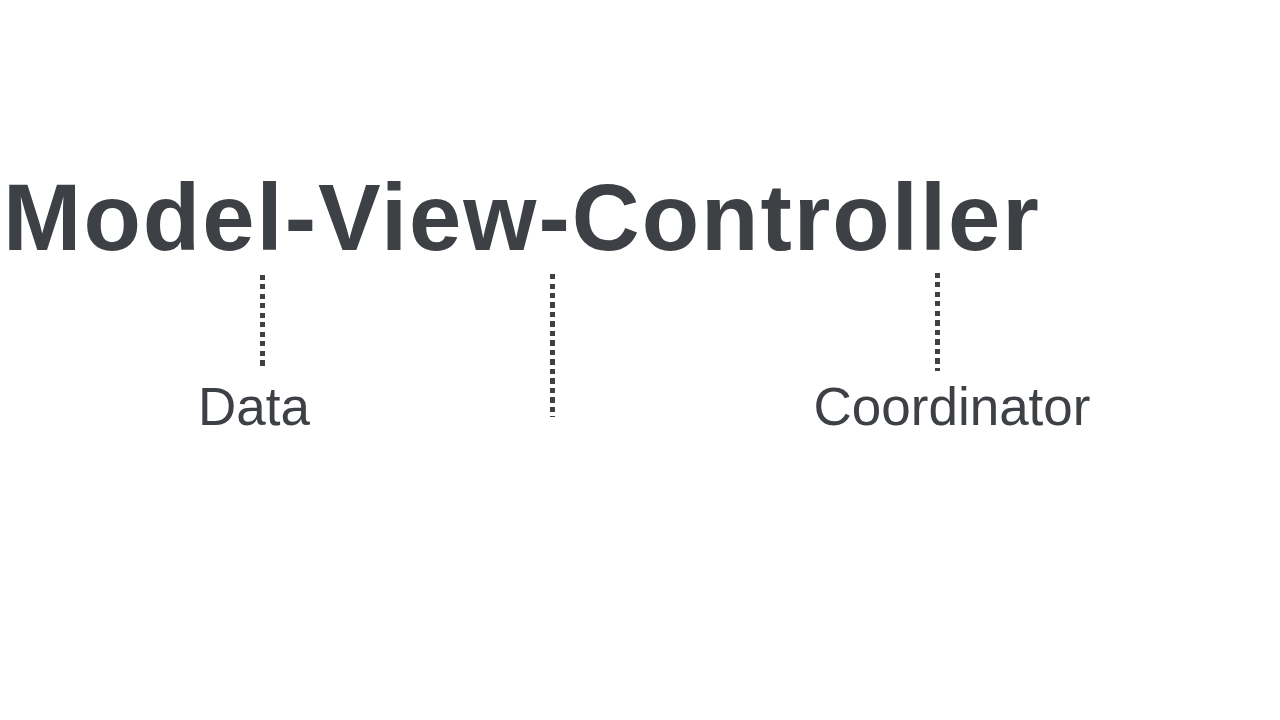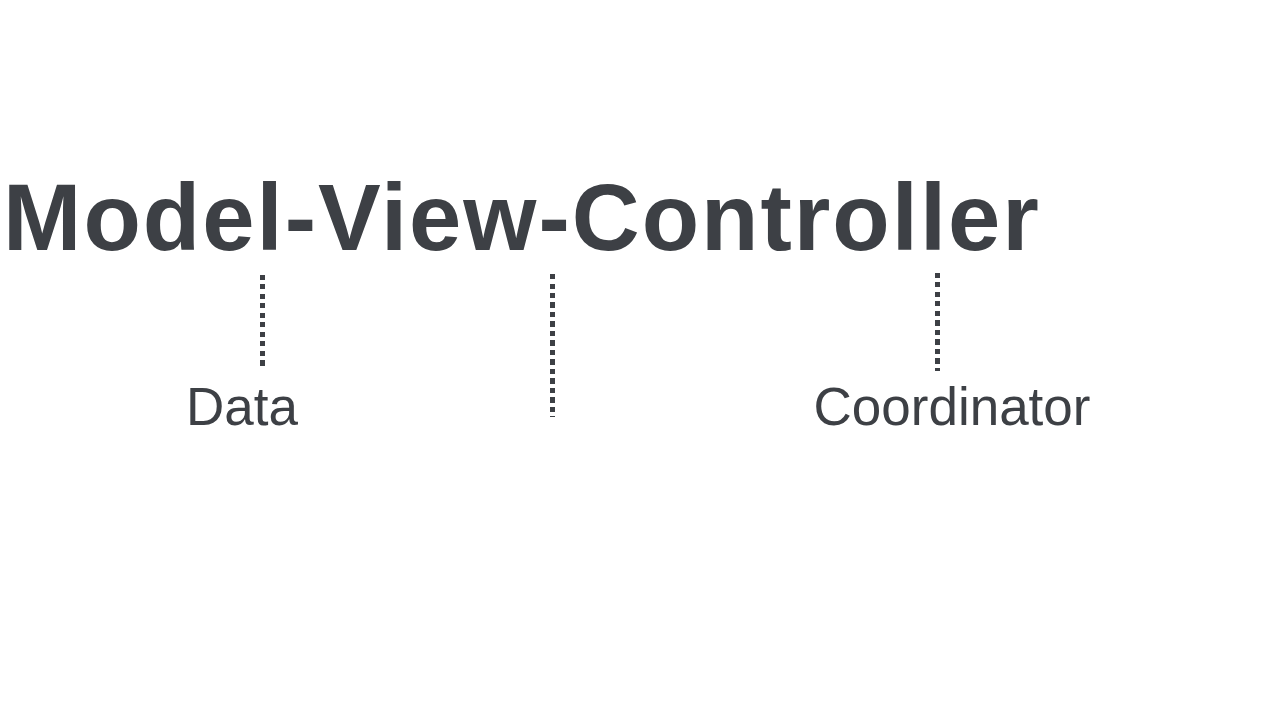--- a/index.html
+++ b/index.html
@@ -48,21 +48,21 @@
   .line-controller { left: 935px; top: 273px; height: 98px; }
   .leader-label {
     position: absolute;
     transform: translateX(-50%);
     font-size: 53px;
     font-weight: 400;
     line-height: 1;
     color: var(--ink);
     white-space: nowrap;
   }
-  .label-model      { left: 242px; top: 380px; }
+  .label-model      { left: 254px; top: 380px; }
   .label-view       { left: 542px; top: 431px; }
   .label-controller { left: 952px; top: 380px; }
 </style>
 </head>
 <body>
 
 <div class="canvas">
 
   <h1 class="title">Model-View-Controller</h1>
 

